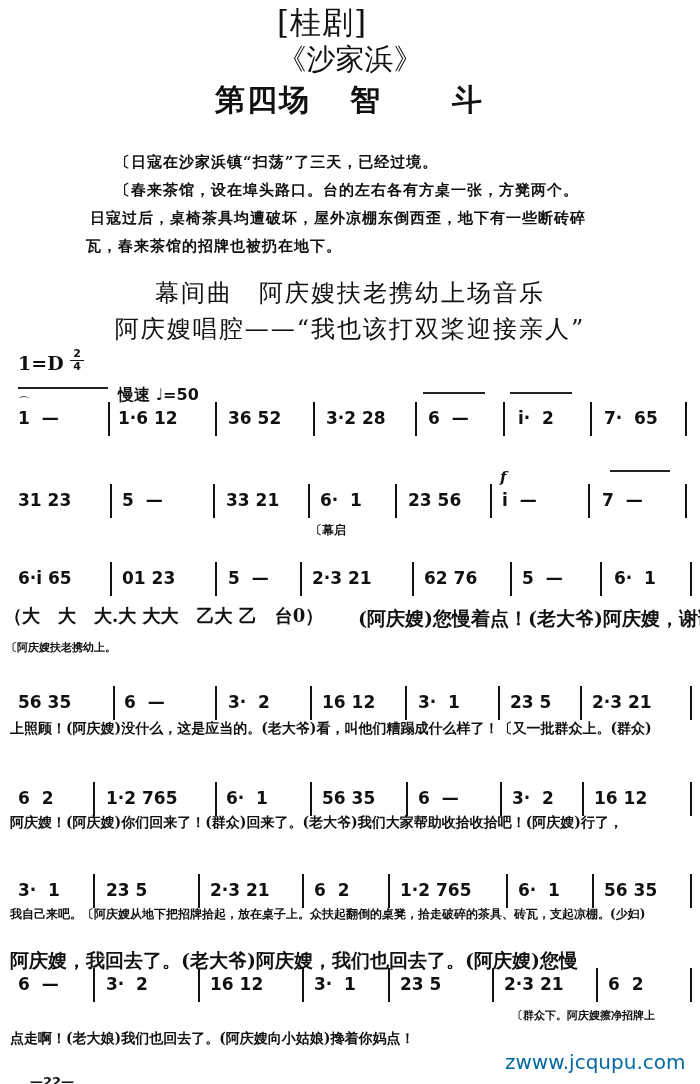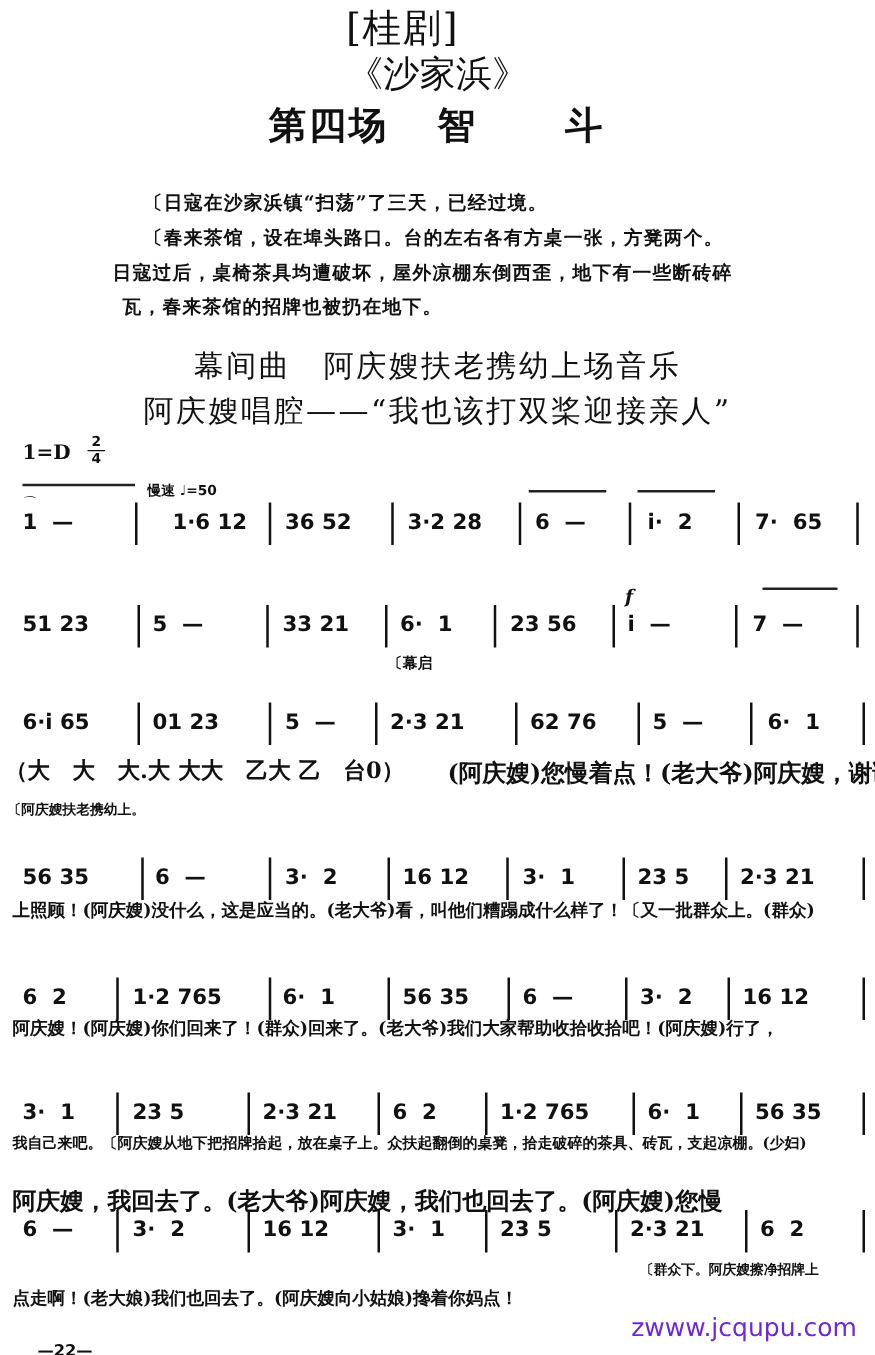--- a/index.html
+++ b/index.html
@@ -5,80 +5,80 @@
   html, body { margin:0; padding:0; background:#ffffff; }
   body { width:700px; height:1084px; position:relative; overflow:hidden; color:#111; font-family:"DejaVu Sans", sans-serif; }
   .abs { position:absolute; }
   .hdr1 { top:2px; left:0; width:644px; text-align:center; font-family:"DejaVu Serif", serif; font-size:31px; letter-spacing:1px; }
   .hdr2 { top:40px; left:0; width:700px; text-align:center; font-family:"DejaVu Serif", serif; font-size:29px; }
   .hdr3 { top:80px; left:215px; font-family:"DejaVu Sans", sans-serif; font-size:30px; font-weight:bold; letter-spacing:2px; }
   .hdr3b { top:80px; left:350px; font-size:30px; font-weight:bold; }
   .hdr3c { top:80px; left:452px; font-size:30px; font-weight:bold; }
   .stage { left:70px; width:600px; font-family:"DejaVu Serif", serif; font-size:15px; font-weight:bold; line-height:28px; letter-spacing:1px; }
   .title2 { left:0; width:700px; text-align:center; font-family:"DejaVu Serif", serif; font-size:24px; letter-spacing:2px; }
-  .key { top:352px; left:18px; font-family:"DejaVu Serif", serif; font-size:16px; font-weight:bold; }
+  .key { top:352px; left:18px; font-family:"DejaVu Serif", serif; font-size:19px; font-weight:bold; }
   .meter { top:348px; left:70px; width:14px; text-align:center; font-size:11px; font-weight:bold; line-height:12px; }
-  .tempo { top:385px; left:118px; font-size:11px; font-weight:bold; }
+  .tempo { top:385px; left:118px; font-size:16px; font-weight:bold; }
   .row { left:10px; width:680px; height:30px; }
   .bar { position:absolute; top:-6px; width:2px; height:34px; background:#111; }
   .n { position:absolute; font-size:17px; font-weight:bold; font-family:"DejaVu Sans", sans-serif; white-space:pre; }
   .lyric { left:10px; font-family:"DejaVu Serif", serif; font-size:16px; font-weight:bold; white-space:nowrap; }
   .hair { position:absolute; height:0; border-top:2px solid #222; }
   .pno { top:1062px; left:30px; font-size:13px; font-weight:bold;margin-top:12px; }
-  .wm { top:1050px; left:505px; font-family:"DejaVu Sans", sans-serif; font-size:20px; color:#6d28d9; }
+  .wm { top:1050px; left:505px; font-family:"DejaVu Sans", sans-serif; font-size:20px; color:#0369a1; }
 </style>
 </head>
 <body>
 
 <div class="abs hdr1">[桂剧]</div>
 <div class="abs hdr2">《沙家浜》</div>
 <div class="abs hdr3">第四场</div>
 <div class="abs hdr3b">智</div>
 <div class="abs hdr3c">斗</div>
 
 <div class="abs stage" style="top:148px;left:115px;">〔日寇在沙家浜镇“扫荡”了三天，已经过境。</div>
 <div class="abs stage" style="top:176px;left:115px;">〔春来茶馆，设在埠头路口。台的左右各有方桌一张，方凳两个。</div>
 <div class="abs stage" style="top:204px;left:90px;">日寇过后，桌椅茶具均遭破坏，屋外凉棚东倒西歪，地下有一些断砖碎</div>
-<div class="abs stage" style="top:232px;left:98px;font-family:Liberation Serif, serif;">瓦，春来茶馆的招牌也被扔在地下。</div>
+<div class="abs stage" style="top:232px;left:86px;">瓦，春来茶馆的招牌也被扔在地下。</div>
 
 <div class="abs title2" style="top:277px;">幕间曲　阿庆嫂扶老携幼上场音乐</div>
 <div class="abs title2" style="top:313px;">阿庆嫂唱腔——“我也该打双桨迎接亲人”</div>
 
 <div class="abs key">1=D</div>
 <div class="abs meter">
   <div>2</div>
   <div style="border-top:1px solid #111;">4</div>
 </div>
 <div class="abs hair" style="top:387px;left:18px;width:90px;"></div>
 <div class="abs tempo">慢速 ♩=50</div>
 <div class="abs hair" style="top:392px;left:423px;width:62px;"></div>
 <div class="abs hair" style="top:392px;left:510px;width:62px;"></div>
 <div class="abs" style="top:394px;left:18px;font-size:12px;">⌒</div>
 
 <div class="abs row" style="top:408px;">
   <span class="n" style="left:8px">1  —</span>
   <div class="bar" style="left:98px"></div>
-  <span class="n" style="left:128px">1·6 12</span>
+  <span class="n" style="left:108px">1·6 12</span>
   <div class="bar" style="left:205px"></div>
   <span class="n" style="left:218px">36 52</span>
   <div class="bar" style="left:303px"></div>
   <span class="n" style="left:316px">3·2 28</span>
   <div class="bar" style="left:405px"></div>
   <span class="n" style="left:418px">6  —</span>
   <div class="bar" style="left:493px"></div>
   <span class="n" style="left:508px">i·  2</span>
   <div class="bar" style="left:580px"></div>
   <span class="n" style="left:594px">7·  65</span>
   <div class="bar" style="left:675px"></div>
 </div>
 
 <div class="abs hair" style="top:470px;left:610px;width:60px;"></div>
 <div class="abs" style="top:468px;left:500px;font-size:15px;font-style:italic;font-weight:bold;font-family:'DejaVu Serif',serif;">f</div>
 <div class="abs row" style="top:490px;">
-  <span class="n" style="left:8px">51 23</span>
+  <span class="n" style="left:8px">31 23</span>
   <div class="bar" style="left:100px"></div>
   <span class="n" style="left:112px">5  —</span>
   <div class="bar" style="left:203px"></div>
   <span class="n" style="left:216px">33 21</span>
   <div class="bar" style="left:298px"></div>
   <span class="n" style="left:310px">6·  1</span>
   <div class="bar" style="left:385px"></div>
   <span class="n" style="left:398px">23 56</span>
   <div class="bar" style="left:480px"></div>
   <span class="n" style="left:492px">i  —</span>

